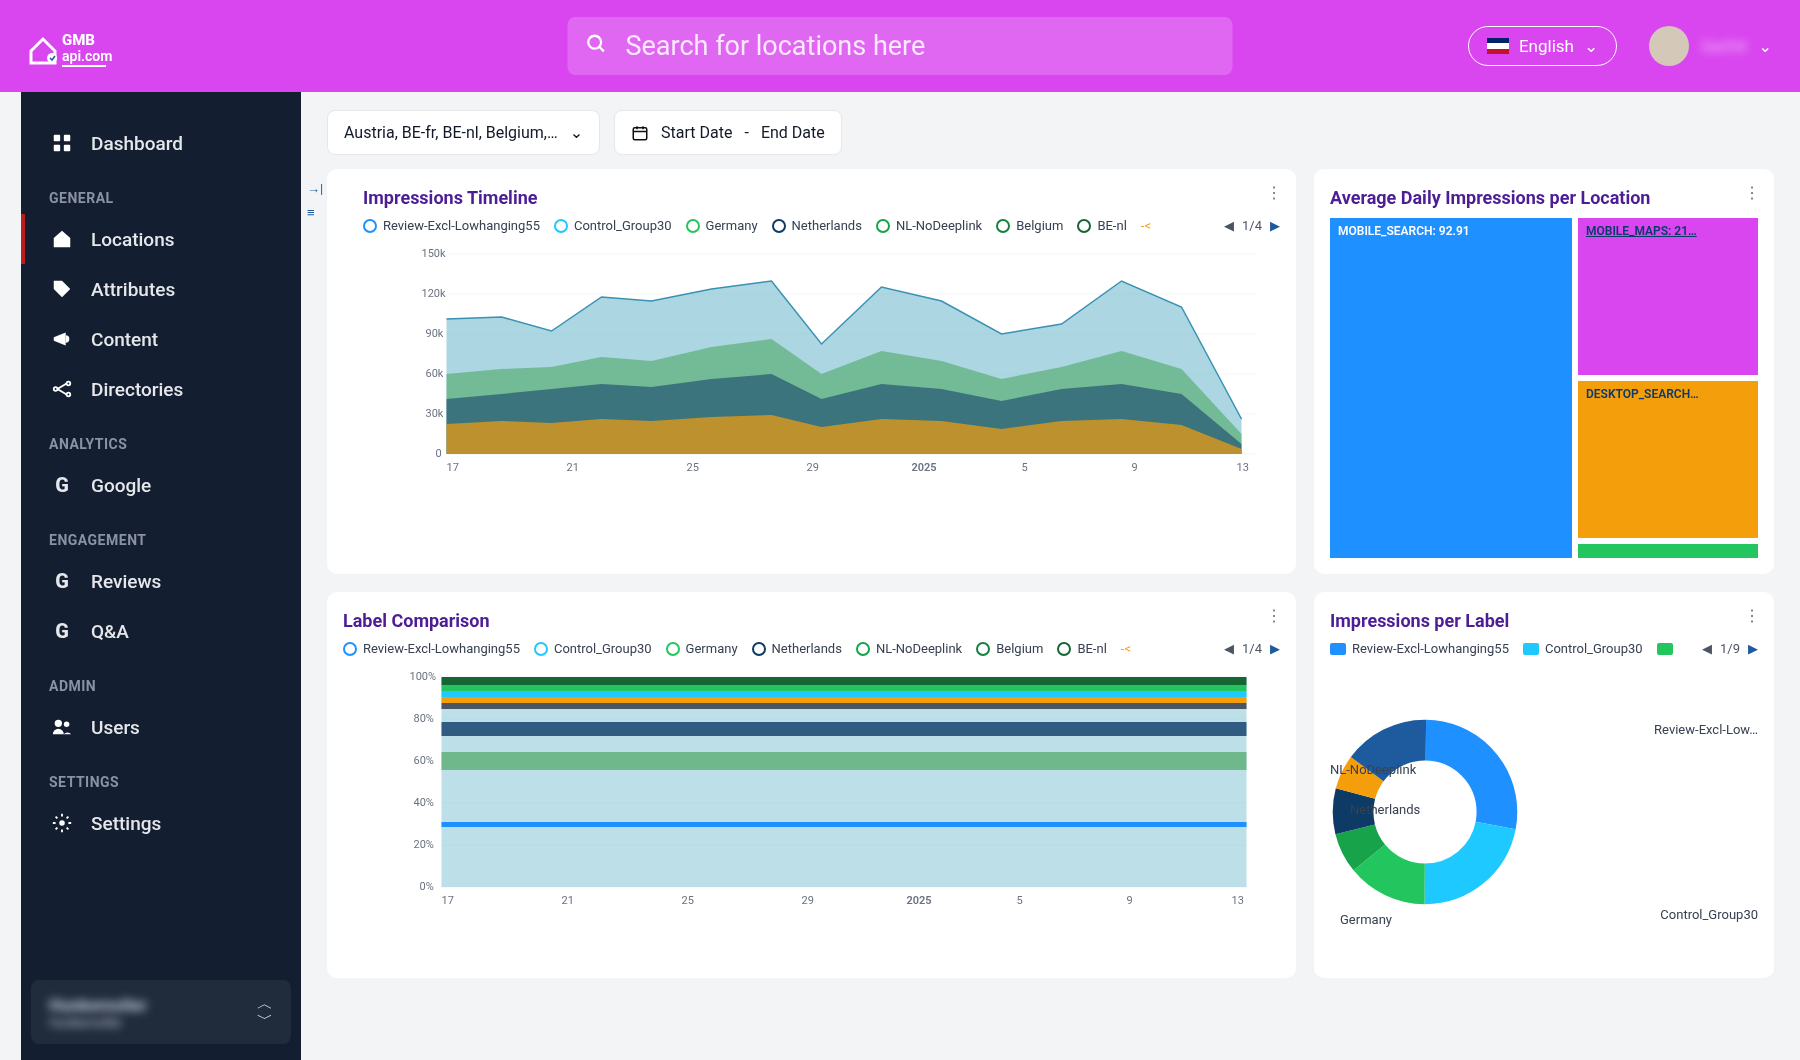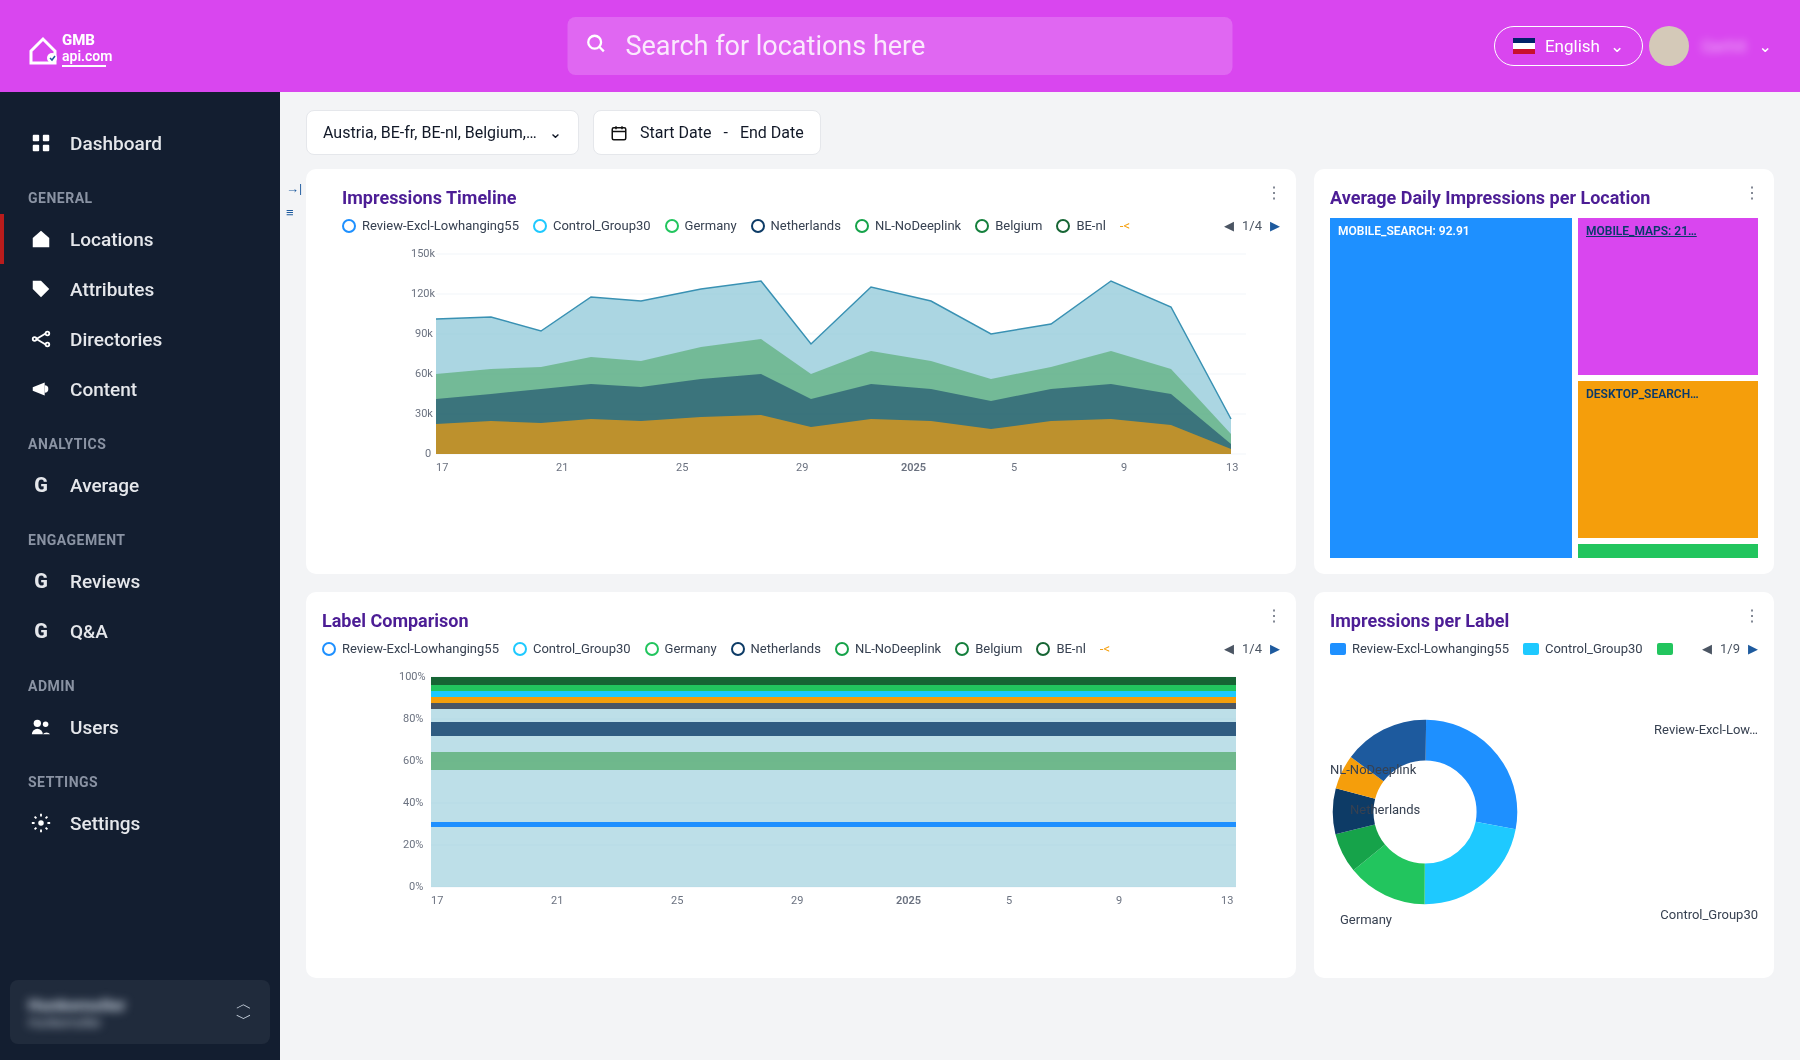--- a/index.html
+++ b/index.html
@@ -4,29 +4,29 @@
 <style>
 * { margin: 0; padding: 0; box-sizing: border-box; font-family: -apple-system, BlinkMacSystemFont, "Segoe UI", Roboto, sans-serif; }
 body { background: #f3f4f6; width: 1800px; height: 1060px; overflow: hidden; }
 .topbar { background: #d946ef; height: 92px; display: flex; align-items: center; padding: 0 28px; position: relative; }
 .logo { display: flex; align-items: center; color: #fff; }
 .logo svg { width: 110px; height: 46px; }
 .search-wrap { position: absolute; left: 50%; transform: translateX(-50%); width: 665px; }
 .search-input { width: 100%; height: 58px; background: rgba(255,255,255,.18); border: none; border-radius: 8px; padding: 0 20px 0 58px; font-size: 27px; color: #fff; }
 .search-input::placeholder { color: rgba(255,255,255,.85); }
 .search-icon { position: absolute; left: 18px; top: 50%; transform: translateY(-50%); color: #fff; }
-.top-right { margin-left: auto; display: flex; align-items: center; gap: 6px; }
+.top-right { margin-left: auto; display: flex; align-items: center; gap: 32px; }
 .lang-btn { border: 1.5px solid #fff; border-radius: 999px; color: #fff; padding: 9px 18px; display: flex; align-items: center; gap: 10px; font-size: 17px; background: transparent; cursor: pointer; }
 .flag { width: 22px; height: 16px; background: linear-gradient(to bottom, #012169 33%, #fff 33%, #fff 66%, #c8102e 66%); display: inline-block; }
 .user-area { display: flex; align-items: center; gap: 12px; cursor: pointer; }
 .avatar { width: 40px; height: 40px; border-radius: 50%; background: #d4c9b8; }
 .user-name { color: rgba(255,255,255,.6); font-size: 17px; filter: blur(4px); }
 .chev { color: #fff; }
 
-.layout { display: flex; height: calc(100% - 92px); }
+.layout { display: flex; height: calc(100% - 92px); margin-left: 21px; }
 .sidebar { width: 280px; background: #131e30; color: #fff; padding-top: 26px; position: relative; }
 .sbitem { display: flex; align-items: center; gap: 16px; padding: 12px 28px; cursor: pointer; color: #e5e7eb; font-size: 19px; font-weight: 500; }
 .sbitem.active { border-left: 4px solid #b91c1c; padding-left: 24px; }
 .sbitem .ic { width: 26px; height: 26px; display: inline-flex; align-items: center; justify-content: center; }
 .sbhead { color: #8a93a3; font-size: 14px; font-weight: 700; letter-spacing: .5px; padding: 22px 28px 8px; }
 .sidebottom { position: absolute; bottom: 16px; left: 10px; right: 10px; background: rgba(255,255,255,.06); border-radius: 8px; padding: 14px 18px; display: flex; align-items: center; justify-content: space-between; }
 .sbname { filter: blur(5px); color: #cbd5e1; }
 .updown { display: flex; flex-direction: column; color: #cbd5e1; }
 
 .main { flex: 1; padding: 18px 26px; overflow: auto; }
@@ -126,43 +126,43 @@
     <div class="sbitem">
       <span class="ic">
           <svg width="22" height="22" viewBox="0 0 24 24" fill="#fff">
             <path d="M3 3 H12 L21 12 L12 21 L3 12 Z"></path>
           </svg>
         </span>
       <span>Attributes</span>
     </div>
     <div class="sbitem">
       <span class="ic">
+          <svg width="22" height="22" viewBox="0 0 24 24" fill="#fff">
+            <path d="M3 10 L16 5 V19 L3 14 Z"></path>
+            <path d="M16 8 A4 4 0 0 1 16 16"></path>
+          </svg>
+        </span>
+      <span>Content</span>
+    </div>
+    <div class="sbitem">
+      <span class="ic">
           <svg width="22" height="22" viewBox="0 0 24 24" fill="none" stroke="#fff" stroke-width="2">
             <circle cx="5" cy="12" r="2"></circle>
             <circle cx="19" cy="6" r="2"></circle>
             <circle cx="19" cy="18" r="2"></circle>
             <line x1="7" y1="12" x2="17" y2="6"></line>
             <line x1="7" y1="12" x2="17" y2="18"></line>
           </svg>
         </span>
       <span>Directories</span>
     </div>
-    <div class="sbitem">
-      <span class="ic">
-          <svg width="22" height="22" viewBox="0 0 24 24" fill="#fff">
-            <path d="M3 10 L16 5 V19 L3 14 Z"></path>
-            <path d="M16 8 A4 4 0 0 1 16 16"></path>
-          </svg>
-        </span>
-      <span>Content</span>
-    </div>
     <div class="sbhead">ANALYTICS</div>
     <div class="sbitem">
       <span class="ic" style="font-weight:800;font-size:20px">G</span>
-      <span>Average</span>
+      <span>Google</span>
     </div>
     <div class="sbhead">ENGAGEMENT</div>
     <div class="sbitem">
       <span class="ic" style="font-weight:800;font-size:20px">G</span>
       <span>Reviews</span>
     </div>
     <div class="sbitem">
       <span class="ic" style="font-weight:800;font-size:20px">G</span>
       <span>Q&amp;A</span>
     </div>

